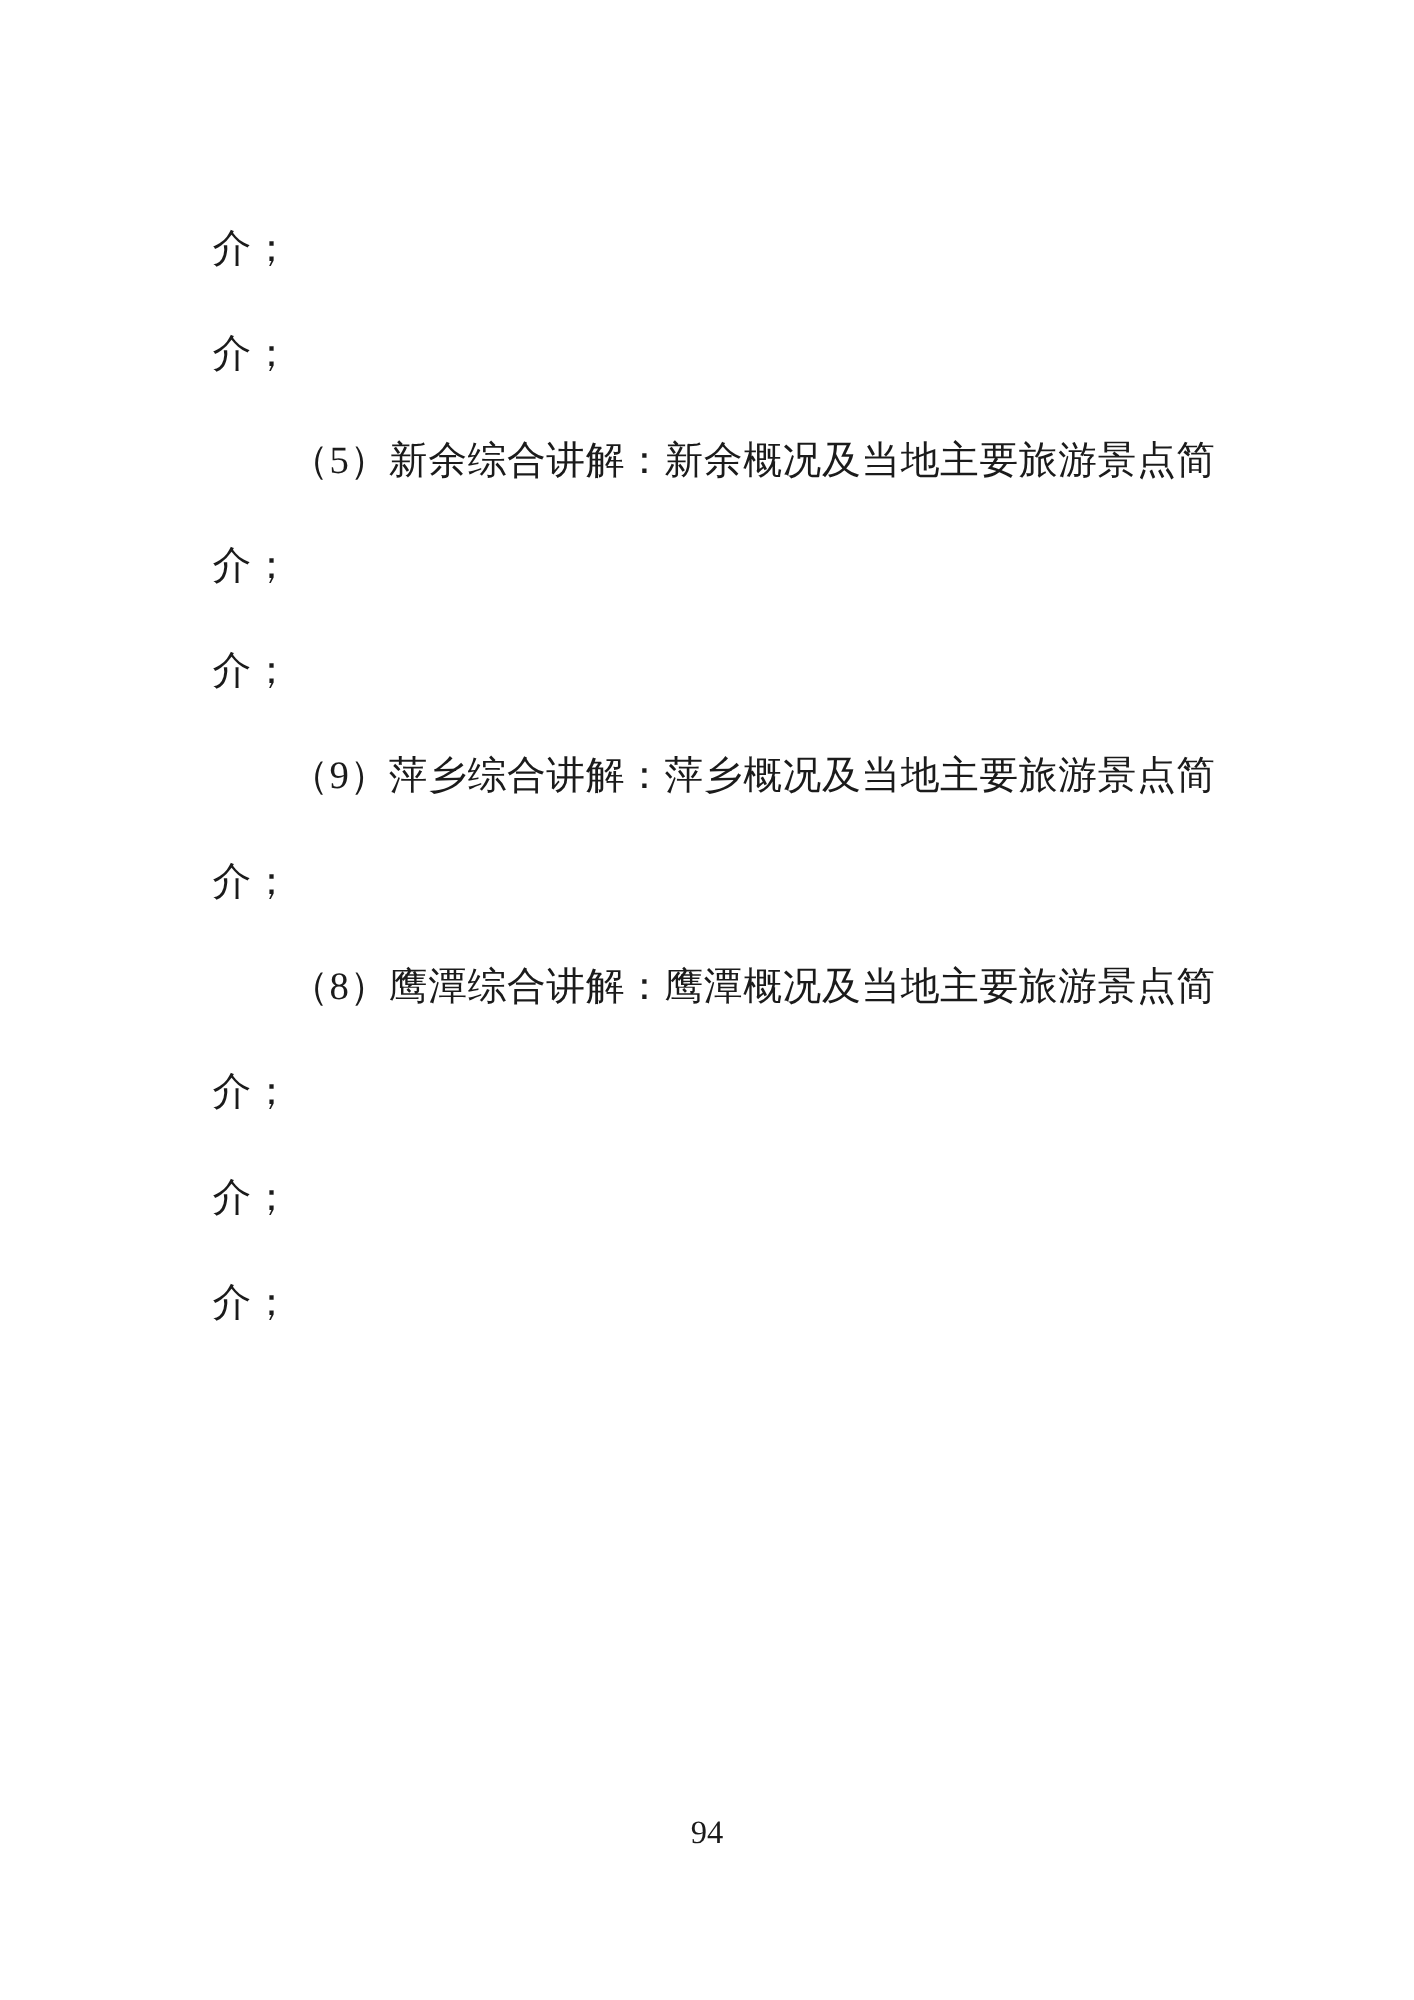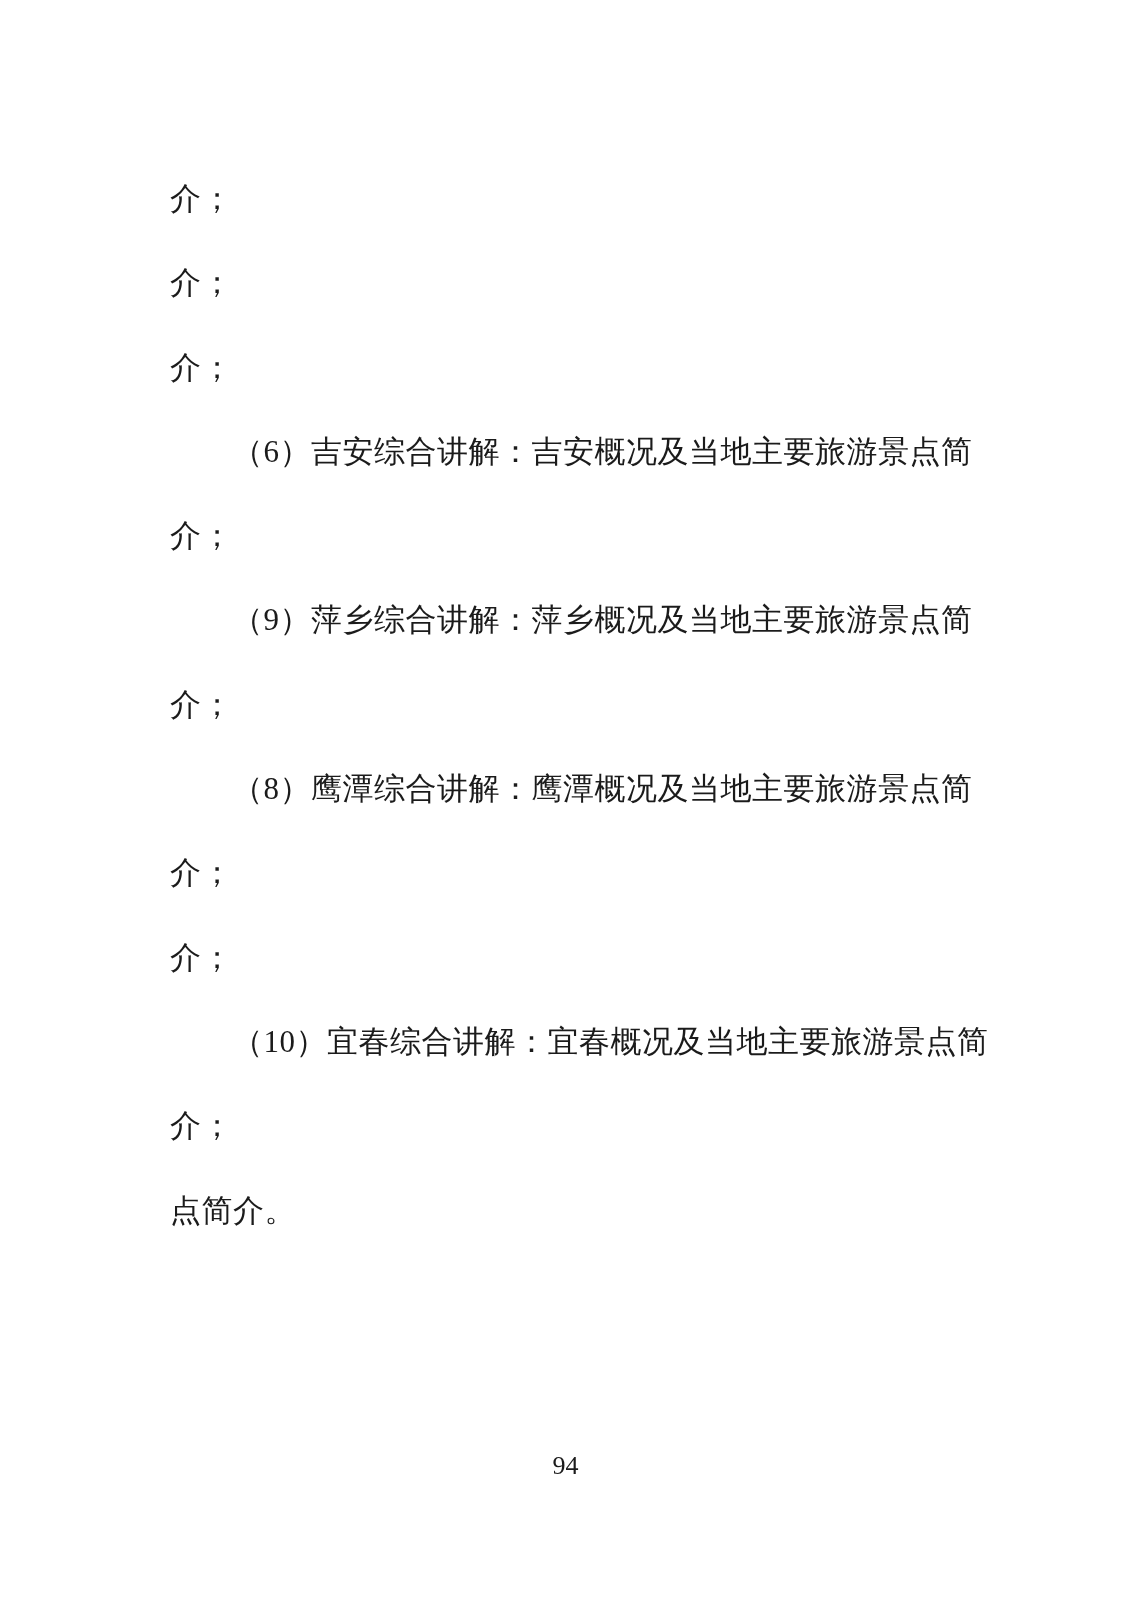--- a/index.html
+++ b/index.html
@@ -55,28 +55,26 @@
     font-family: "Liberation Serif", serif;
   }
 </style>
 </head>
 <body>
 
 <div class="page">
   <div class="content">
     <p class="line wrap">介；</p>
     <p class="line wrap">介；</p>
+    <p class="line indent fill">（5）新余综合讲解：新余概况及当地主要旅游景点简</p>
     <p class="line wrap">介；</p>
-    <p class="line indent fill">（6）吉安综合讲解：吉安概况及当地主要旅游景点简</p>
     <p class="line wrap">介；</p>
     <p class="line indent fill">（9）萍乡综合讲解：萍乡概况及当地主要旅游景点简</p>
     <p class="line wrap">介；</p>
     <p class="line indent fill">（8）鹰潭综合讲解：鹰潭概况及当地主要旅游景点简</p>
     <p class="line wrap">介；</p>
     <p class="line wrap">介；</p>
-    <p class="line indent fill">（10）宜春综合讲解：宜春概况及当地主要旅游景点简</p>
     <p class="line wrap">介；</p>
-    <p class="line wrap">点简介。</p>
 
   </div>
 
   <div class="footer">94</div>
 </div>
 
 </body></html>

